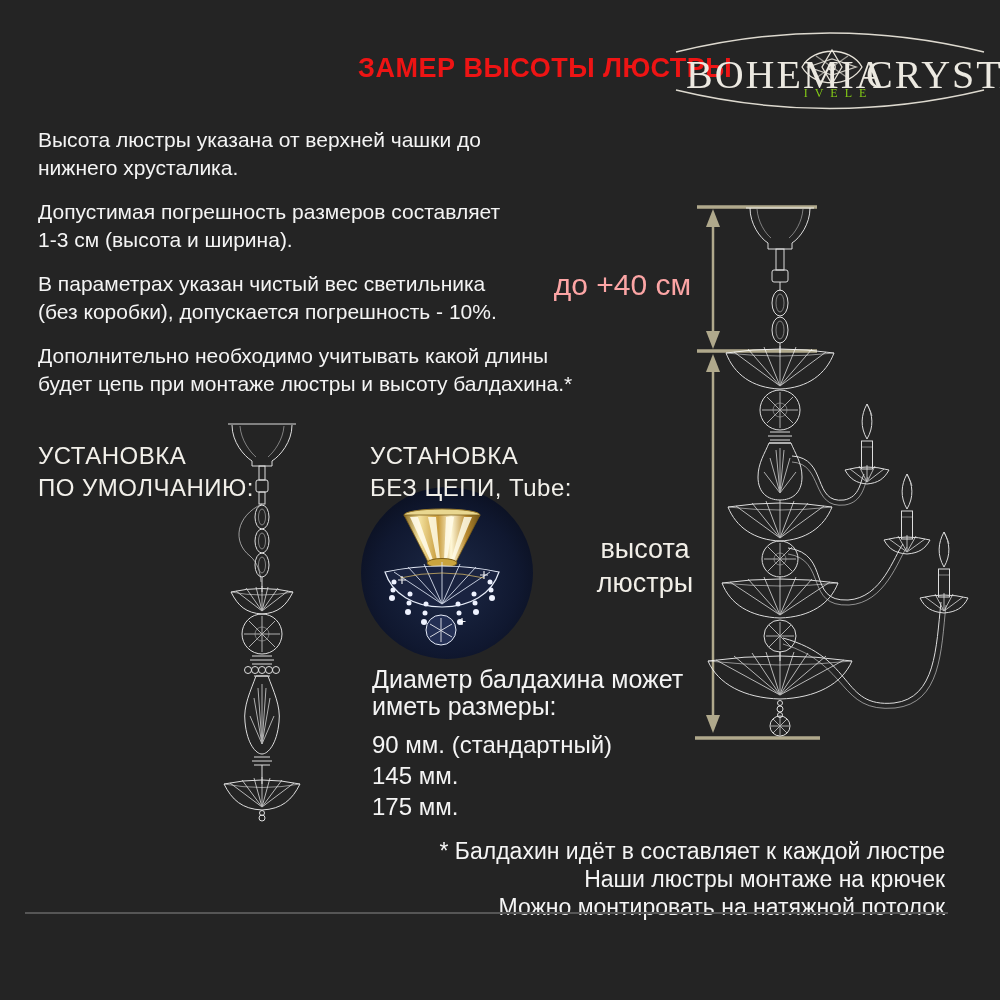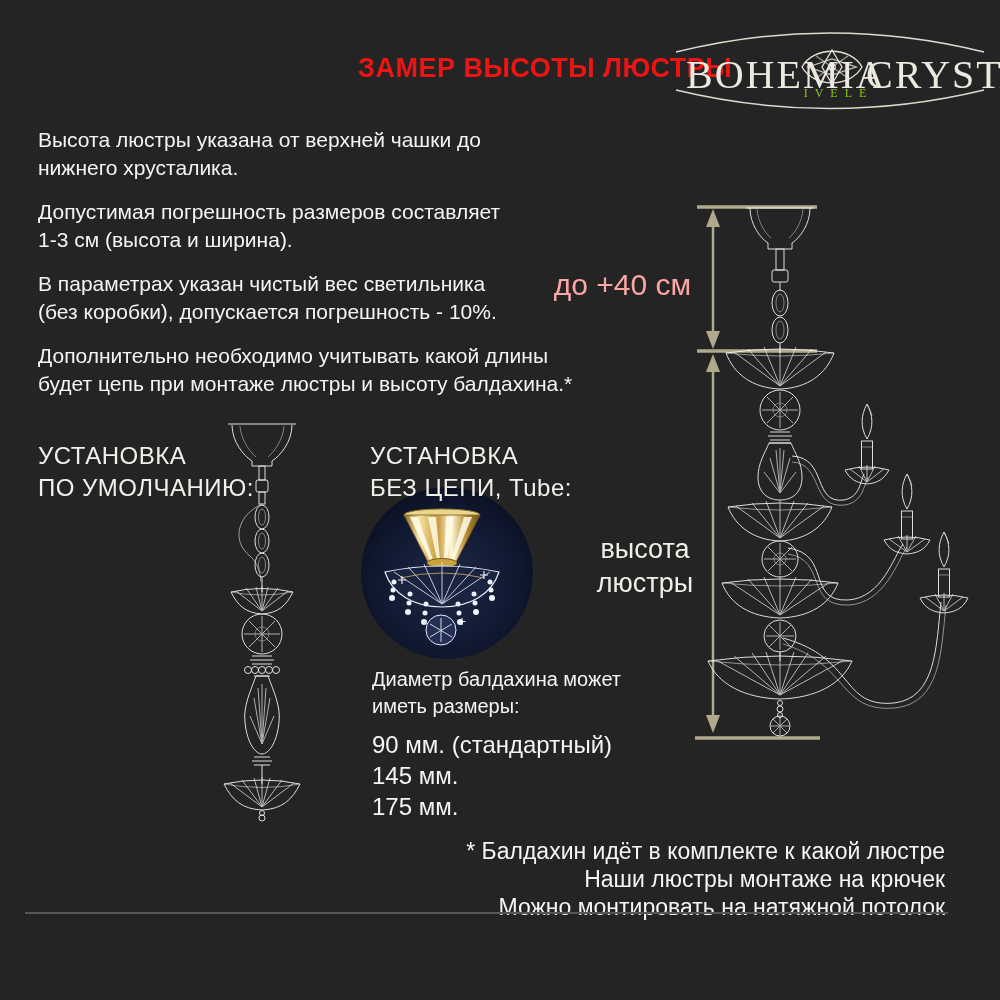--- a/index.html
+++ b/index.html
@@ -50,21 +50,21 @@
   .chain-label{
     left:545px;top:268px;width:155px;text-align:center;
     font-size:30px;color:#fca5a5;white-space:nowrap;
   }
   .height-label{
     left:575px;top:532px;width:140px;text-align:center;
     font-size:27px;line-height:34px;color:#f2efe8;
   }
   
   .canopy{left:372px;top:666px;}
-  .canopy-h div{font-size:20px;line-height:27px;white-space:nowrap;}
+  .canopy-h div{font-size:25px;line-height:27px;white-space:nowrap;}
   .canopy-sizes{margin-top:9px;}
   .canopy-sizes div{font-size:24px;line-height:31px;white-space:nowrap;}
   
   .footnotes{
     right:55px;top:837px;text-align:right;
   }
   .footnotes div{font-size:23px;line-height:28px;white-space:nowrap;color:#f5f5f5;}
   .divider{
     left:25px;top:912px;width:923px;height:2px;
     background:#565656;
@@ -505,18 +505,18 @@
     <div>иметь размеры:</div>
   </div>
   <div class="canopy-sizes">
     <div>90 мм. (стандартный)</div>
     <div>145 мм.</div>
     <div>175 мм.</div>
   </div>
 </div>
 
 <div class="abs footnotes">
-  <div>* Балдахин идёт в комплекте к какой люстре</div>
+  <div>* Балдахин идёт в составляет к каждой люстре</div>
   <div>Наши люстры монтаже на крючек</div>
   <div>Можно монтировать на натяжной потолок</div>
 </div>
 
 <div class="abs divider"></div>
 
 </body></html>

